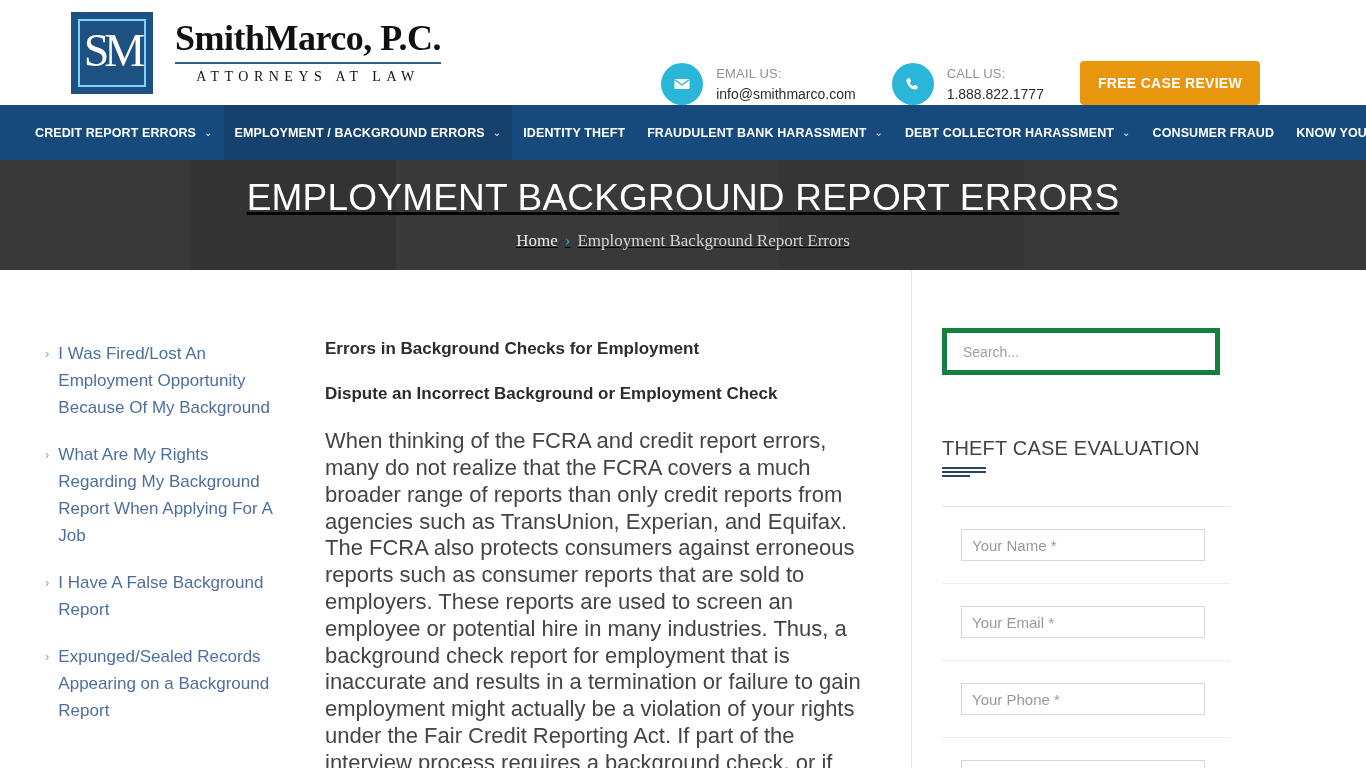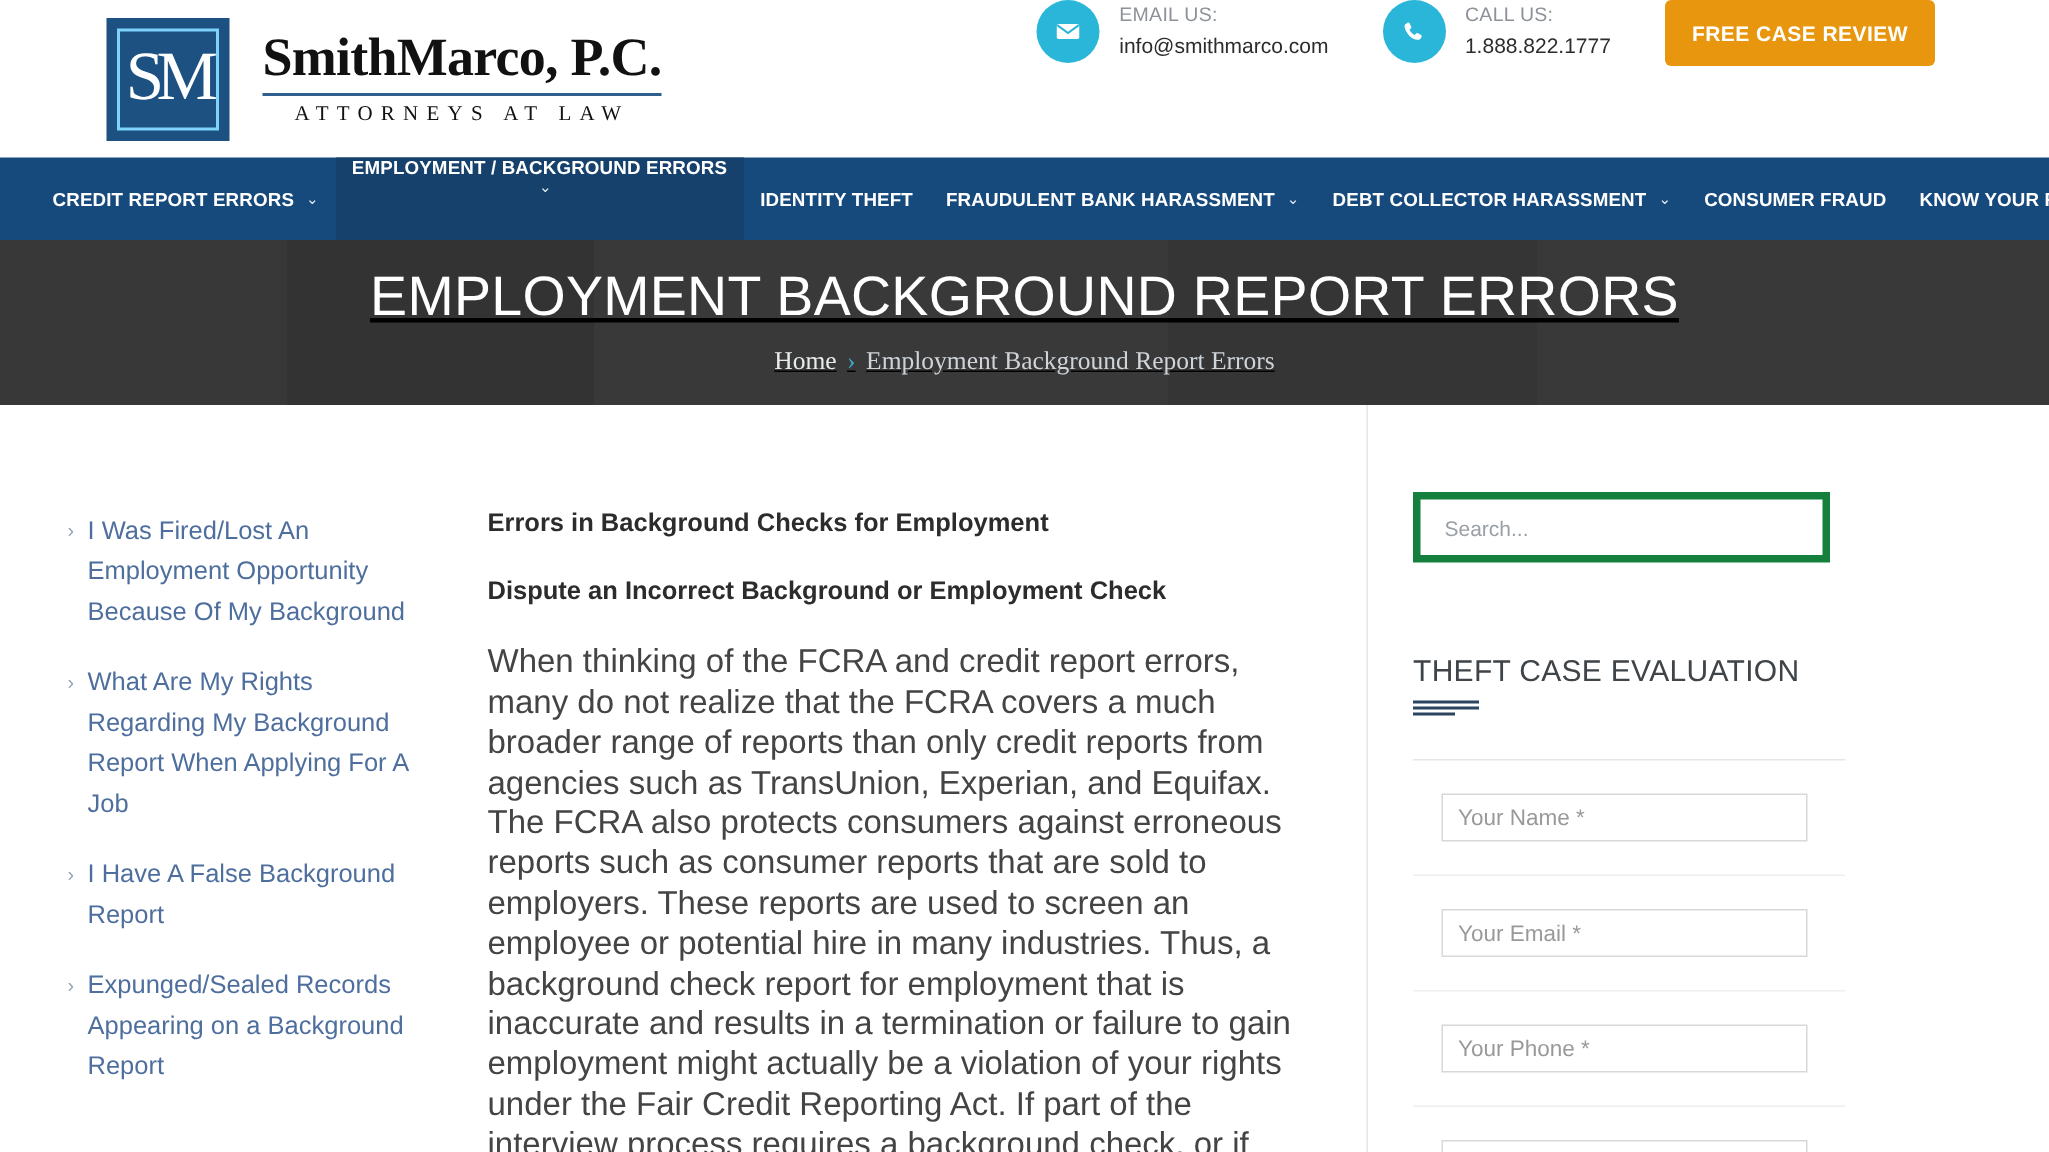--- a/index.html
+++ b/index.html
@@ -64,22 +64,22 @@
     font-weight: normal;
     font-size: 14px;
     color: #111111;
     letter-spacing: 5.5px;
     text-align: center;
     white-space: nowrap;
   }
 
   .header-right {
     position: absolute;
-    right: 76px; top: 0; height: 105px;
-    display: flex; align-items: flex-start; gap: 0;
+    right: 106px; top: 0; height: 105px;
+    display: flex; align-items: flex-end; gap: 0;
   }
   .contact-item {
     display: flex; align-items: center;
     margin-right: 36px;
   }
   .contact-circle {
     width: 42px; height: 42px; border-radius: 50%;
     background: #29b6d8;
     display: flex; align-items: center; justify-content: center;
     flex: none;
@@ -127,21 +127,21 @@
   .nav-item {
     display: flex; align-items: center;
     padding: 0 11px;
     color: #ffffff;
     font-size: 12.5px;
     font-weight: bold;
     letter-spacing: 0.1px;
     cursor: pointer;
     white-space: nowrap;
   }
-  .nav-item.active { background: #16416c; flex-direction: column; }
+  .nav-item.active { background: #16416c; }
   .nav-item .caret {
     margin-left: 8px;
     font-size: 10px;
     font-weight: normal;
     opacity: 0.9;
   }
 
   
   .hero {
     height: 110px;

